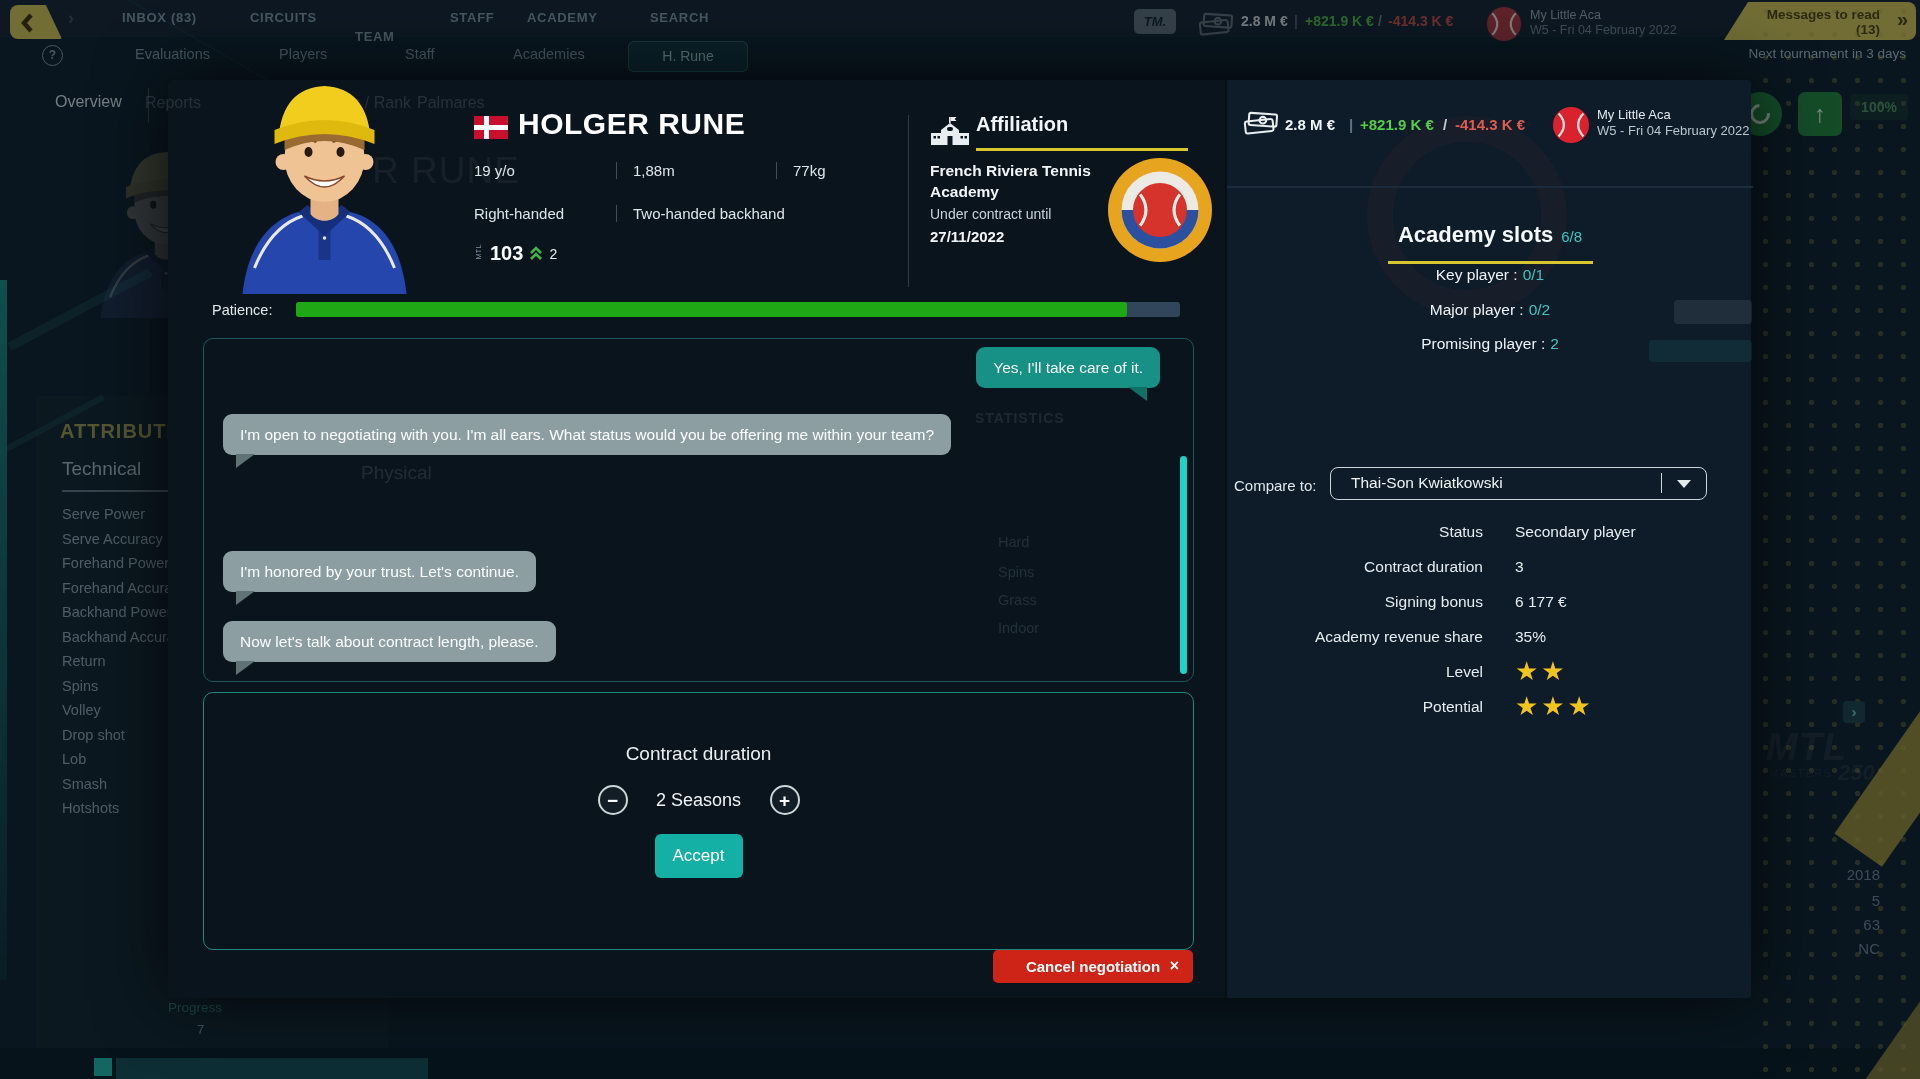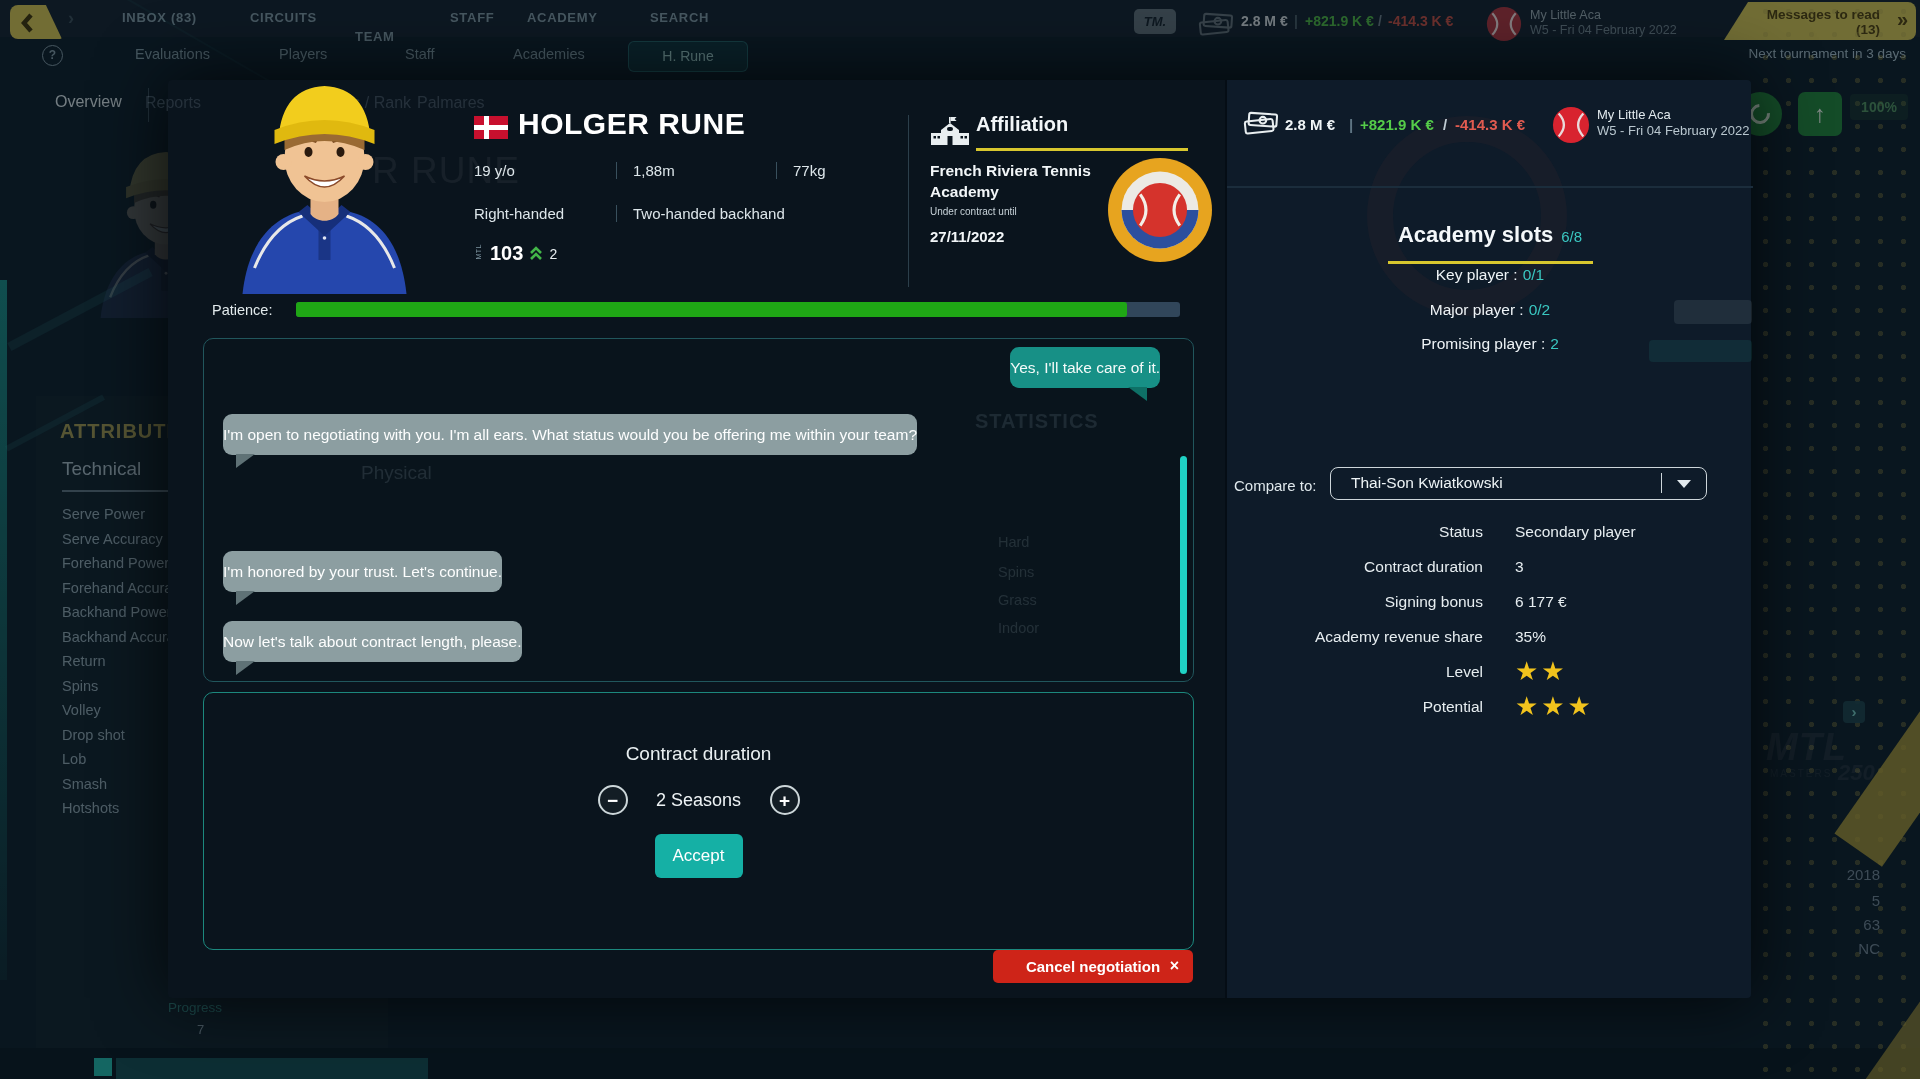--- a/index.html
+++ b/index.html
@@ -89,30 +89,30 @@
   .st-c3{border-left:1px solid #39505d;padding-left:16px;}
   #rank-row{position:absolute;left:304px;top:162px;display:flex;align-items:center;gap:6px;}
   #rank-scale{font-size:7px;letter-spacing:.5px;color:#7d94a0;transform:rotate(-90deg);width:12px;}
   #rank-num{font-size:20px;font-weight:800;color:#fff;}
   #rank-change{font-size:14px;color:#e8eef0;}
   #hdr-vdiv{position:absolute;left:740px;top:35px;width:1px;height:172px;background:#2c3f4b;}
   #aff-icon{position:absolute;left:762px;top:36px;}
   #aff-title{position:absolute;left:808px;top:33px;font-size:20px;font-weight:bold;color:#f2f6f8;}
   #aff-underline{position:absolute;left:808px;top:68px;width:212px;height:3px;background:#d8c72e;}
   #aff-academy{position:absolute;left:762px;top:80px;width:172px;font-size:15.5px;font-weight:bold;line-height:21px;color:#f2f6f8;}
-  #aff-contract-label{position:absolute;left:762px;top:126px;font-size:10px;color:#c9d4da;}
+  #aff-contract-label{position:absolute;left:762px;top:126px;font-size:14px;color:#c9d4da;}
   #aff-contract-date{position:absolute;left:762px;top:148px;font-size:15px;font-weight:bold;color:#f2f6f8;}
   #acad-logo{position:absolute;left:940px;top:78px;width:104px;height:104px;}
   #patience-label{position:absolute;left:44px;top:222px;font-size:14.5px;color:#e2eaec;}
   #patience-track{position:absolute;left:128px;top:222px;width:884px;height:15px;background:#31465a;border-radius:3px;}
   #patience-fill{height:15px;background:#1fa715;border-radius:3px;}
   #chat-panel{position:absolute;left:35px;top:258px;width:989px;height:342px;border:1px solid #21565c;
     border-radius:10px;background:rgba(10,20,28,.35);}
   #chat-scrollbar{position:absolute;right:6px;top:117px;width:7px;height:218px;background:#1fd2c5;border-radius:4px;cursor:pointer;}
-  .bubble{position:absolute;padding:10px 0;border-radius:9px;font-size:15.5px;line-height:21px;white-space:nowrap;}
+  .bubble{position:absolute;padding:10px 17px;border-radius:9px;font-size:15.5px;line-height:21px;white-space:nowrap;}
   .bubble.left{left:19px;background:#8c9ea1;color:#fdfefe;}
   .bubble.left:after{content:"";position:absolute;left:13px;bottom:-13px;width:0;height:0;
     border-top:14px solid #5f7276;border-right:19px solid transparent;}
   .bubble.right{right:33px;background:#179086;color:#f4faf9;}
   .bubble.right:after{content:"";position:absolute;right:13px;bottom:-13px;width:0;height:0;
     border-top:14px solid #0e7066;border-left:19px solid transparent;}
   .hl{color:#e6e039;font-weight:bold;}
   #contract-panel{position:absolute;left:35px;top:612px;width:989px;height:256px;
     border:1.5px solid rgba(32,165,150,.8);border-radius:10px;}
   #contract-title{position:absolute;left:0;top:50px;width:100%;text-align:center;font-size:19px;color:#e9eff1;}
@@ -154,21 +154,21 @@
   #compare-rows{position:absolute;left:0;top:434px;width:526px;}
   .cmp-row{display:flex;align-items:center;height:35px;}
   .cmp-row .lbl{width:256px;text-align:right;font-size:15.5px;color:#e6edf0;}
   .cmp-row .val{margin-left:32px;font-size:15.5px;color:#e6edf0;}
   .cmp-row .stars{margin-left:32px;font-size:26px;letter-spacing:3px;color:#f1c31d;line-height:35px;}
   
   #ghosts{position:absolute;inset:0;z-index:21;pointer-events:none;}
   .ghost-tab{position:absolute;top:94px;font-size:16px;color:rgba(159,180,192,.18);}
   #ghost-name{position:absolute;left:372px;top:150px;font-size:37px;font-weight:400;letter-spacing:1px;color:rgba(230,240,245,.06);}
   #ghost-physical{position:absolute;left:361px;top:462px;font-size:19px;color:rgba(159,180,192,.16);}
-  #ghost-stats{position:absolute;left:975px;top:410px;font-size:20px;font-weight:800;letter-spacing:1px;color:rgba(159,180,192,.14);}
+  #ghost-stats{position:absolute;left:975px;top:410px;font-size:14px;font-weight:800;letter-spacing:1px;color:rgba(159,180,192,.14);}
   .ghost-surface{position:absolute;left:998px;font-size:14.5px;color:rgba(190,210,218,.15);}
   #ghost-btn1{position:absolute;left:1674px;top:300px;width:78px;height:24px;border-radius:4px;background:rgba(200,220,225,.10);}
   #ghost-btn2{position:absolute;left:1649px;top:340px;width:103px;height:22px;border-radius:4px;background:rgba(40,170,160,.12);}
   
   #photo{position:absolute;left:222px;top:66px;width:205px;height:228px;z-index:22;}
 </style>
 </head>
 <body>
 
 <div id="stage">

